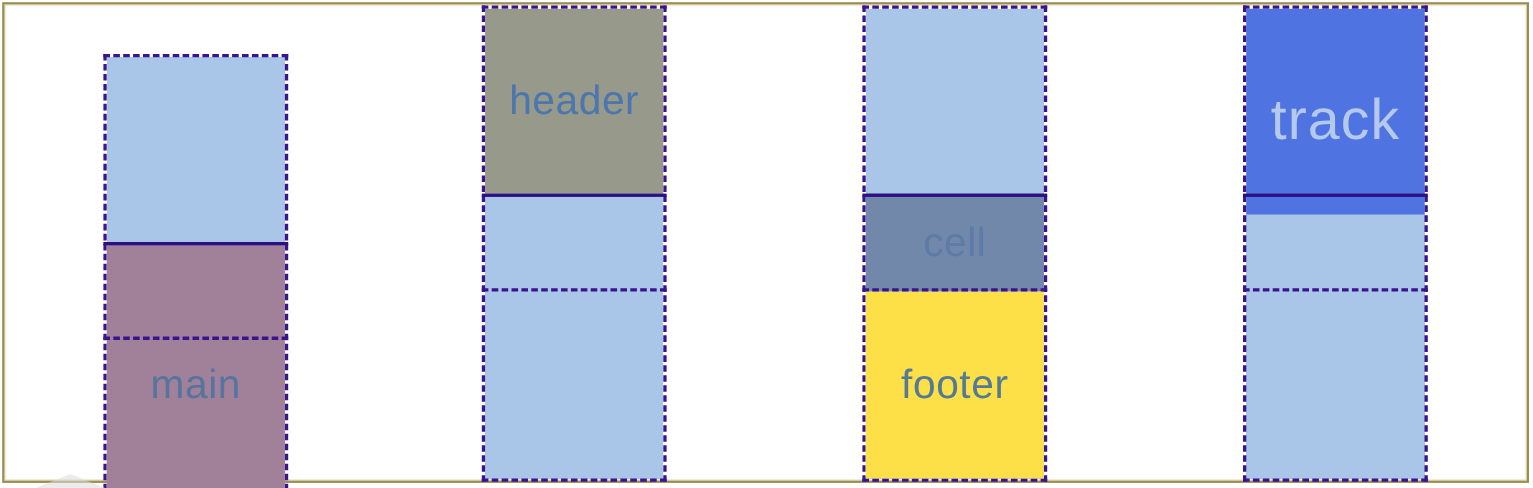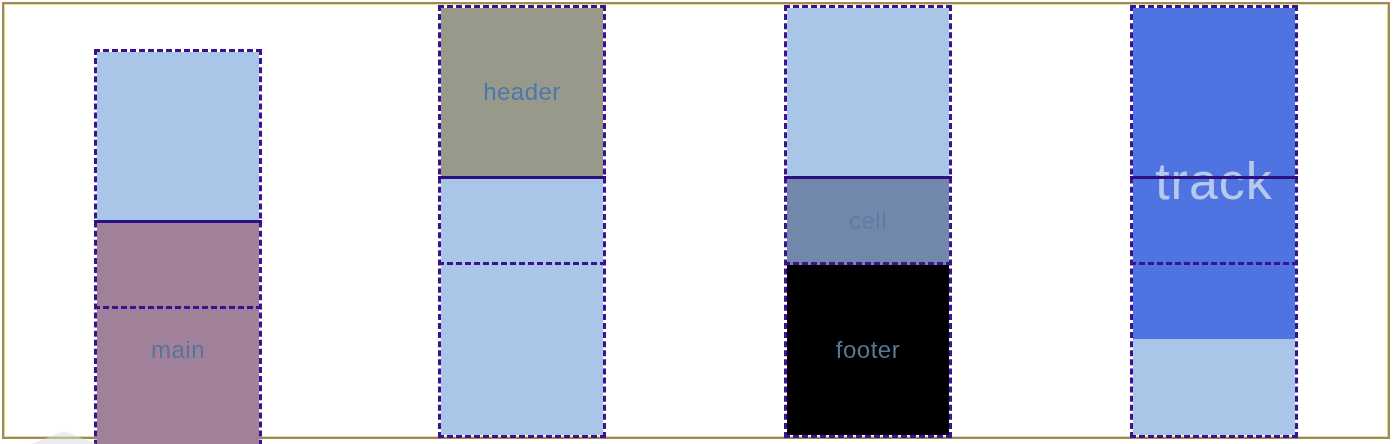--- a/index.html
+++ b/index.html
@@ -43,23 +43,23 @@
     right: 0;
     display: flex;
     align-items: center;
     justify-content: center;
     z-index: 1;
   }
   .region-header { top: 0; height: 168px; }
   .region-main   { top: 168px; bottom: 0; }
   .region-cell   { top: 168px; height: 89px; }
   .region-footer { top: 257px; bottom: 0; }
-  .region-track  { top: 0; height: 331px; padding-top: 14px; box-sizing: border-box; }
+  .region-track  { top: 0; height: 187px; padding-top: 14px; box-sizing: border-box; }
   .region-label {
-    font-size: 24px;
+    font-size: 37px;
     letter-spacing: 0.5px;
   }
   .region-track .region-label {
     font-size: 52px;
     letter-spacing: 1px;
   }
   .hline-solid {
     position: absolute;
     left: -3px;
     right: -3px;
@@ -109,21 +109,21 @@
       <span class="region-label" style="color: rgb(75, 118, 174);">header</span>
     </div>
     <div class="hline-solid" style="background-color: rgb(44, 15, 128);"></div>
     <div class="hline-dashed" style="border-color: rgb(58, 20, 142);"></div>
   </div>
 
   <div class="col col-3" style="background-color: rgb(169, 198, 232); border-color: rgb(58, 20, 142);">
     <div class="region region-cell" style="background-color: rgb(114, 136, 171);">
       <span class="region-label" style="color: rgb(92, 123, 166);">cell</span>
     </div>
-    <div class="region region-footer" style="background-color: #000000;">
+    <div class="region region-footer" style="background-color: #fde047;">
       <span class="region-label" style="color: rgb(85, 122, 150);">footer</span>
     </div>
     <div class="hline-solid" style="background-color: rgb(44, 15, 128);"></div>
     <div class="hline-dashed" style="border-color: rgb(58, 20, 142);"></div>
   </div>
 
   <div class="col col-4" style="background-color: rgb(169, 198, 232); border-color: rgb(58, 20, 142);">
     <div class="region region-track" style="background-color: rgb(79, 115, 224);">
       <span class="region-label" style="color: rgb(180, 201, 236);">track</span>
     </div>

